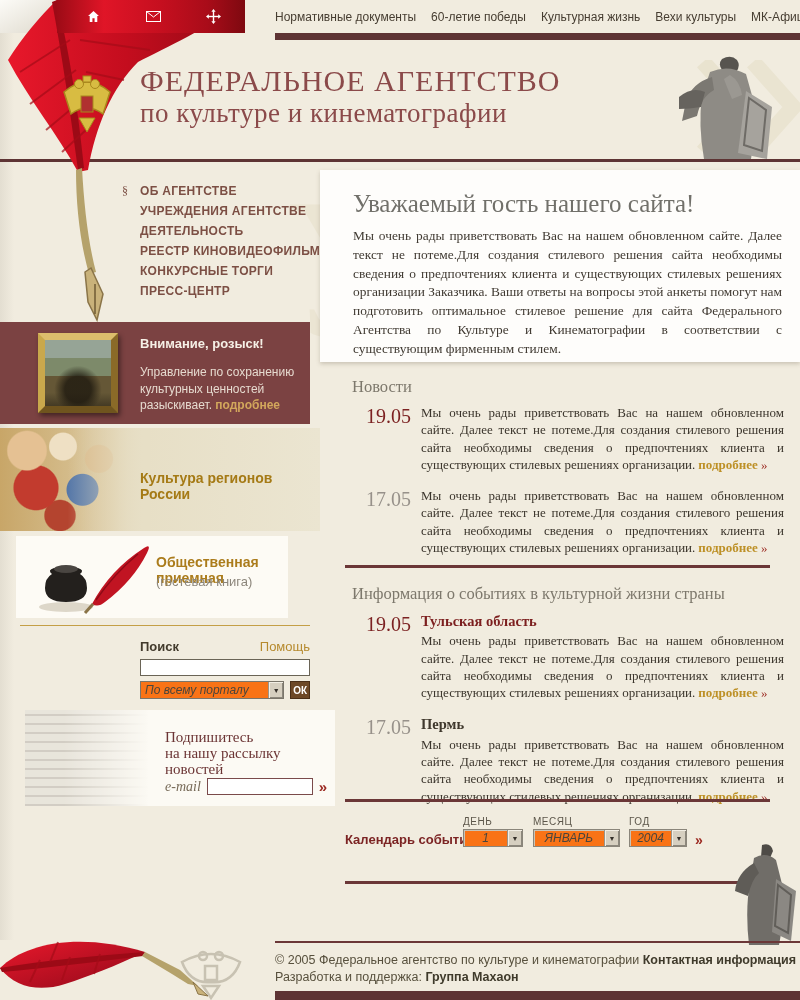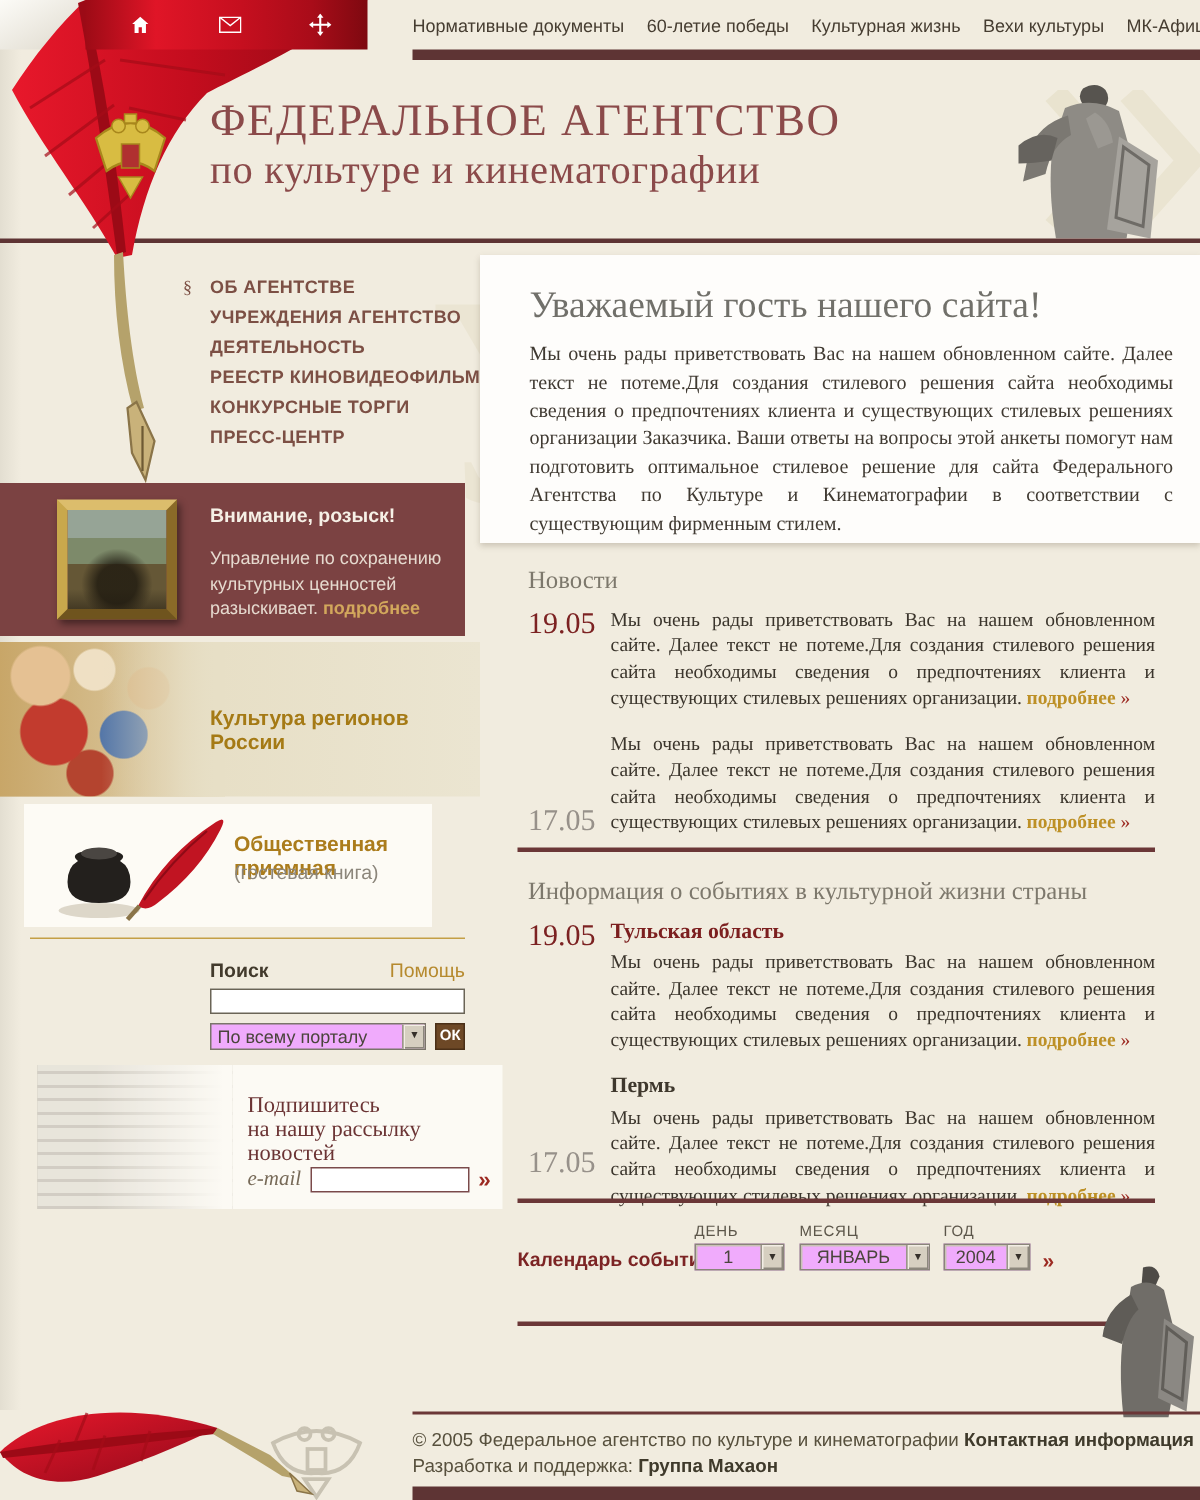--- a/index.html
+++ b/index.html
@@ -77,21 +77,21 @@
   .reception .rsub { position:absolute; left:140px; top:38px; font-size:13px; color:#8c867b; }
   .gold-rule { position:absolute; left:20px; top:625px; width:290px; height:1px; background:#c49f46; z-index:1; }
 
   
   .search { position:absolute; left:140px; top:638px; width:170px; z-index:1; }
   .search .row1 { display:flex; justify-content:space-between; align-items:center; height:16px; }
   .search .slabel { font-size:13px; font-weight:bold; color:#423a2c; }
   .search .shelp { font-size:13px; color:#b68a2e; text-decoration:none; cursor:pointer; }
   .search input { margin-top:5px; width:170px; height:17px; border:1px solid #6a6456; background:#fff; font-size:12px; padding:0 3px; }
   .search .row2 { margin-top:5px; display:flex; align-items:center; }
-  .winselect { display:flex; align-items:center; height:18px; border:1px solid #7a756a; background:#f0abfc; cursor:pointer; }
+  .winselect { display:flex; align-items:center; height:18px; border:1px solid #7a756a; background:#f97316; cursor:pointer;font-style:italic; }
   .winselect .ws-val { flex:1; font-size:12px; color:#4a453c; padding:0 4px; white-space:nowrap; overflow:hidden; }
   .winselect .ws-btn { width:15px; height:16px; background:#d6cfc0; border-left:1px solid #9a958a;
     box-shadow:inset 1px 1px 0 #f2eee4, inset -1px -1px 0 #8c877c;
     display:flex; align-items:center; justify-content:center; font-size:7px; color:#35302a; }
   .search .winselect { width:146px; }
   .ok-btn { margin-left:6px; width:20px; height:18px; background:#6d4826; border:1px solid #4a2f17;
     color:#fff; font-size:10px; font-weight:bold; display:flex; align-items:center; justify-content:center; cursor:pointer; }
 
   
   .subscribe { position:absolute; left:0; top:710px; width:310px; height:96px; background:#fcfaf4; z-index:1;margin-left:25px; }
@@ -112,25 +112,25 @@
   .welcome { position:absolute; left:320px; top:170px; width:480px; height:192px; background:#fefdfb;
     box-shadow:0 2px 4px rgba(90,80,60,0.25); z-index:1; }
   .welcome h1 { margin:20px 20px 0 33px; font-family:"Liberation Serif",serif; font-weight:normal;
     font-size:25px; color:#71706a; }
   .welcome p { margin:9px 18px 0 33px; font-family:"Liberation Serif",serif; font-size:13.4px;
     line-height:1.4; color:#403a32; text-align:justify; }
 
   
   .sec-title { position:absolute; left:352px; font-family:"Liberation Serif",serif; font-size:16.5px;
     color:#7d786c; z-index:1; white-space:nowrap; }
-  .items { position:absolute; left:352px; width:420px; z-index:1; }
+  .items { position:absolute; left:366px; width:420px; z-index:1; }
   .item { display:flex; margin-bottom:14px; }
   .idate { width:55px; font-family:"Liberation Serif",serif; font-size:20px; line-height:1; padding-top:2px; }
   .date-red { color:#7c2222; }
-  .date-gray { color:#97918a;margin-top:48px; }
+  .date-gray { color:#97918a; }
   .ibody { width:363px; font-family:"Liberation Serif",serif; font-size:13px; line-height:1.33;
     color:#3b352c; text-align:justify; }
   .iplace { font-weight:bold; font-size:14.5px; margin-bottom:1px; }
   .place-red { color:#7c1f1f; }
   .place-dark { color:#3f382d; }
   .more-link { font-weight:bold; color:#bd9026; text-decoration:none; cursor:pointer; margin-left:3px; }
   .more-arrow { color:#9c2a22; }
   .hrule { position:absolute; left:345px; width:425px; height:3px; background:#6b3737; z-index:1; }
 
   
@@ -251,21 +251,21 @@
       <rect x="81" y="96" width="12" height="16" fill="#b03030" stroke="#a8871c"></rect>
       <path d="M79,118 L95,118 L87,132 Z" fill="#d8bc42" stroke="#a8871c"></path>
     </g>
     <path d="M82,168 C84,205 88,242 96,272 L89,274 C80,242 76,206 76,170 Z" fill="#b5a26b"></path>
     <path d="M91,268 L103,294 L97,320 L88,302 L85,272 Z" fill="#c9b27a" stroke="#8a7448" stroke-width="1.5"></path>
     <line x1="95" y1="284" x2="95" y2="314" stroke="#6e5a34" stroke-width="1.5"></line>
   </svg>
 
   <ul class="side-menu">
     <li class="withmark"><span class="mark">§</span><span>ОБ АГЕНТСТВЕ</span></li>
-    <li><span>УЧРЕЖДЕНИЯ АГЕНТСТВО</span></li>
+    <li><span>УЧРЕЖДЕНИЯ АГЕНТСТВЕ</span></li>
     <li><span>ДЕЯТЕЛЬНОСТЬ</span></li>
     <li><span>РЕЕСТР КИНОВИДЕОФИЛЬМОВ</span></li>
     <li><span>КОНКУРСНЫЕ ТОРГИ</span></li>
     <li><span>ПРЕСС-ЦЕНТР</span></li>
   </ul>
 
   <div class="wanted">
     <div class="frame"></div>
     <div class="wtitle">Внимание, розыск!</div>
     <div class="wtext">

